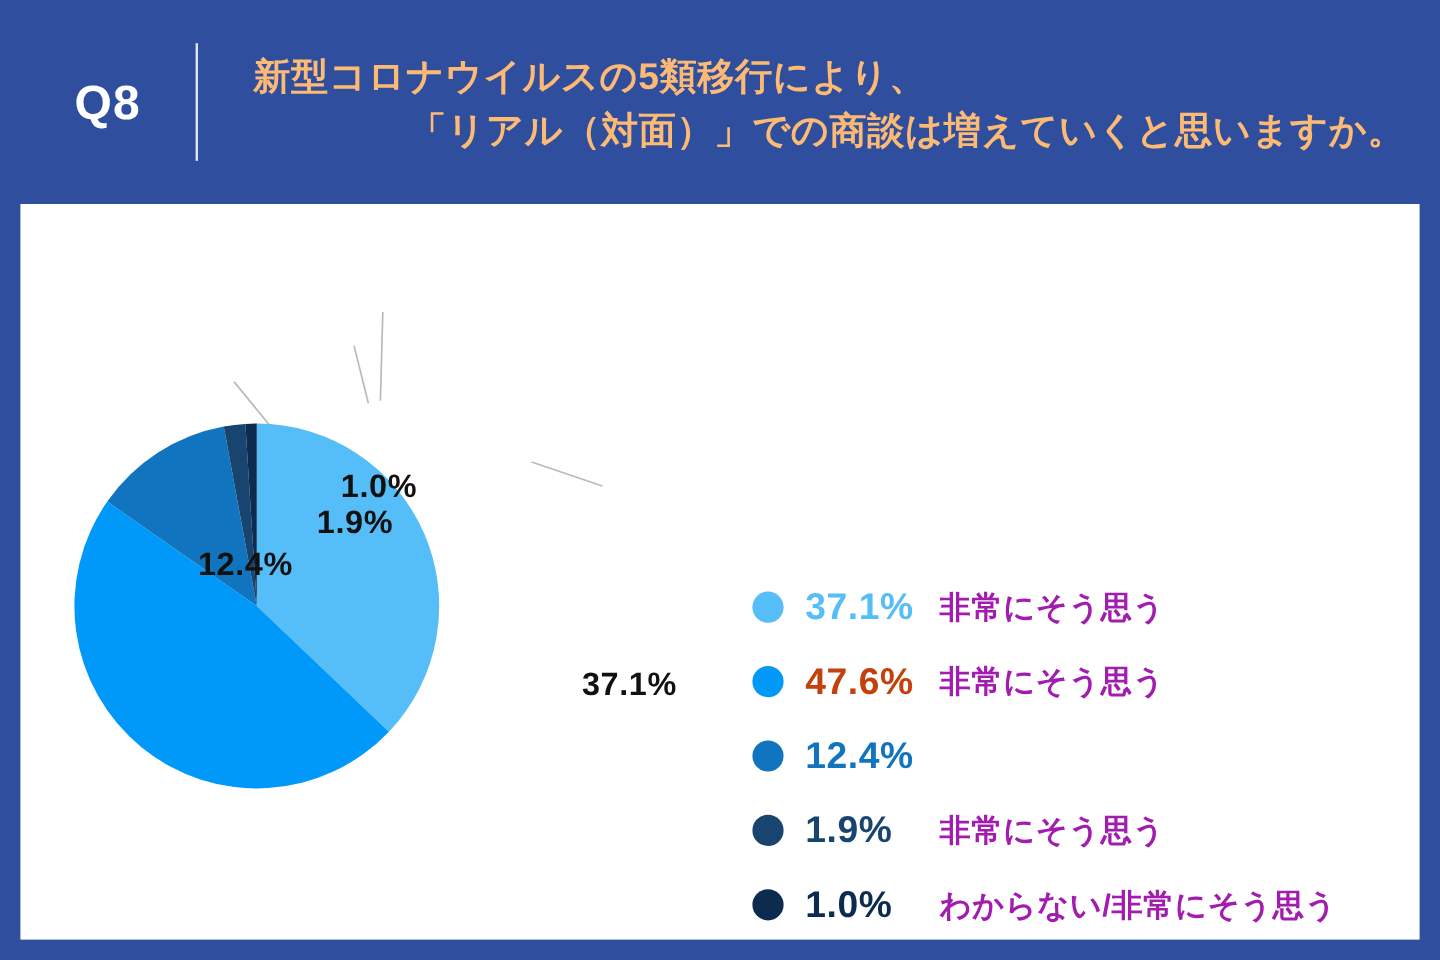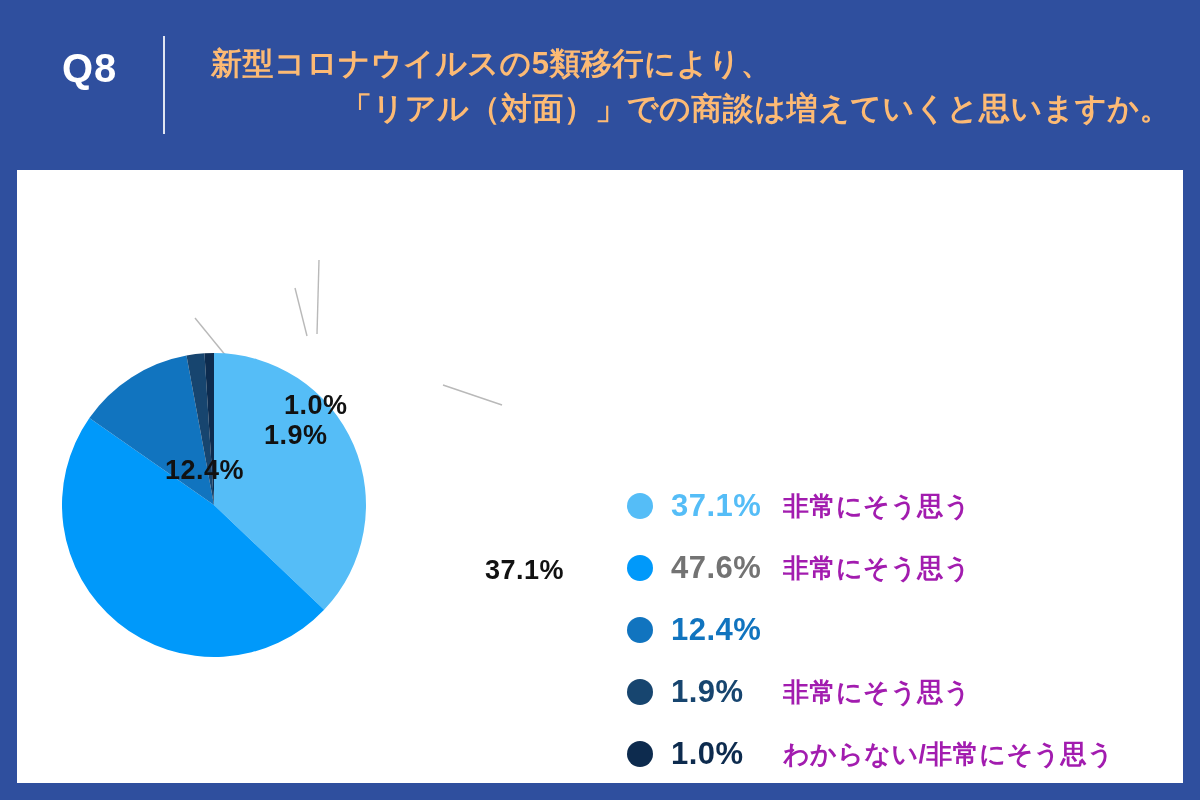--- a/index.html
+++ b/index.html
@@ -12,21 +12,21 @@
   }
   #root{position:relative;width:1200px;height:800px;background:#2F4F9E;}
 
   
   .header{
     position:absolute;left:0;top:0;width:1200px;height:170px;
     background:#2F4F9E;
     display:flex;align-items:center;
   }
   .qnum{
-    position:absolute;left:62px;top:48px;
+    position:absolute;left:62px;top:66px;
     color:#ffffff;font-size:40px;font-weight:bold;letter-spacing:1px;
     line-height:1;
   }
   .hdivider{
     position:absolute;left:163px;top:36px;width:2px;height:98px;
     background:#ffffff;opacity:.85;
   }
   .htitle{
     position:absolute;left:211px;top:42px;width:960px;
     color:#fdba74;font-size:31px;font-weight:bold;line-height:1.45;
@@ -113,21 +113,21 @@
     <div class="pielabel pl-10">1.0%</div>
 
     <div class="legend" id="legend">
         <div class="lrow">
           <span class="ldot" style="background: rgb(85, 189, 247);"></span>
           <span class="lpct" style="color: rgb(85, 189, 247);">37.1%</span>
           <span class="llabel">非常にそう思う</span>
         </div>
         <div class="lrow">
           <span class="ldot" style="background: rgb(0, 153, 250);"></span>
-          <span class="lpct" style="color: #737373;">47.6%</span>
+          <span class="lpct" style="color: #c2410c;">47.6%</span>
           <span class="llabel">非常にそう思う</span>
         </div>
         <div class="lrow">
           <span class="ldot" style="background: rgb(17, 116, 191);"></span>
           <span class="lpct" style="color: rgb(17, 116, 191);">12.4%</span>
         </div>
         <div class="lrow">
           <span class="ldot" style="background: rgb(23, 69, 111);"></span>
           <span class="lpct" style="color: rgb(23, 69, 111);">1.9%</span>
           <span class="llabel">非常にそう思う</span>

